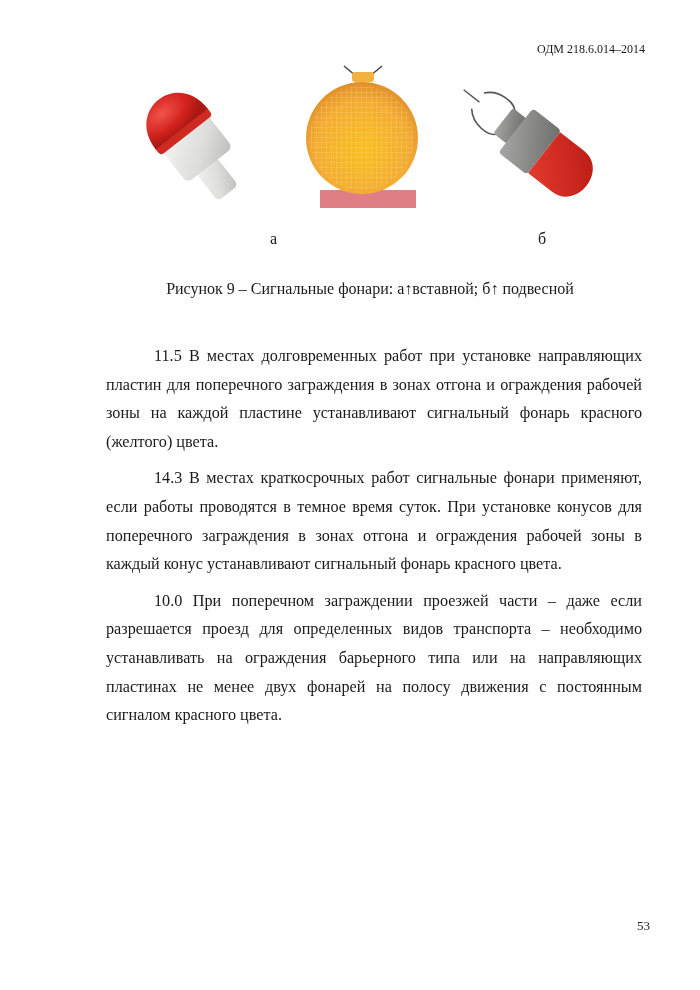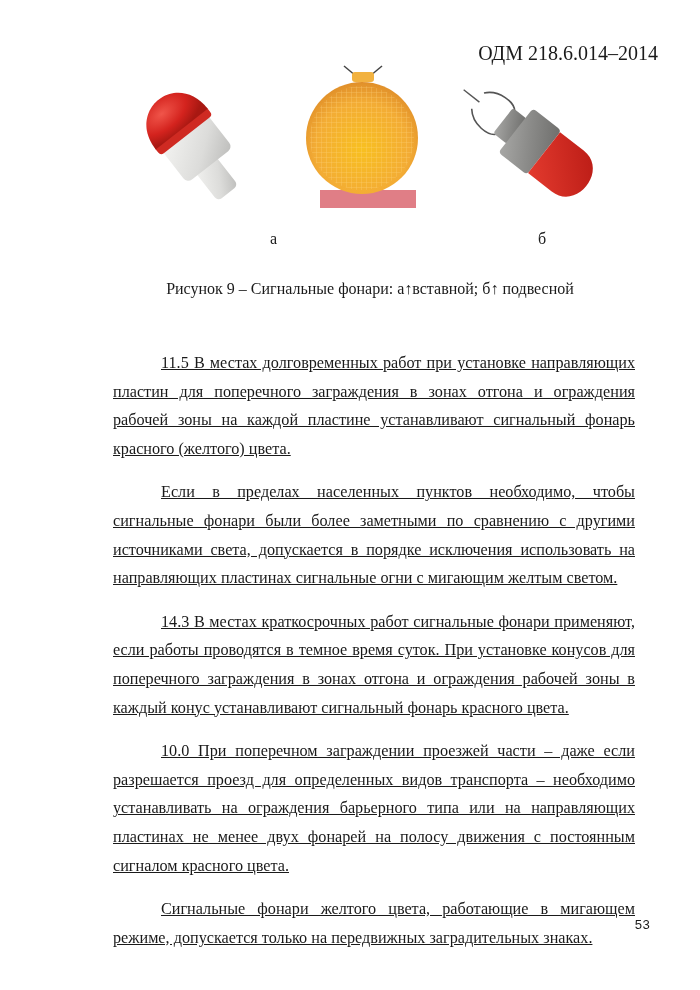--- a/index.html
+++ b/index.html
@@ -1,30 +1,30 @@
 <!DOCTYPE html>
 <html><head>
   <meta charset="utf-8">
   <style>
     html, body { margin: 0; padding: 0; background: #ffffff; }
     body { width: 700px; height: 990px; position: relative; overflow: hidden;
            font-family: "Liberation Serif", "DejaVu Serif", serif; color: #1a1a1a; }
-    .header-code { position: absolute; top: 42px; right: 42px; font-size: 20px; }
+    .header-code { position: absolute; top: 42px; right: 55px; font-size: 12px; }
     .figure { position: absolute; top: 62px; left: 0; width: 700px; height: 160px; }
     .img { position: absolute; }
     .img-a { left: 118px; top: 6px; width: 140px; height: 148px; }
     .img-c { left: 296px; top: 0px; width: 132px; height: 150px; }
     .img-b { left: 453px; top: 8px; width: 160px; height: 148px; }
     .sublabel { position: absolute; top: 230px; font-size: 16px; }
     .sub-a { left: 270px; }
     .sub-b { left: 538px; }
     .caption { position: absolute; top: 280px; left: 0; width: 740px; text-align: center; font-size: 16px; }
     .body-text { position: absolute; top: 334px; left: 98px; width: 552px; font-size: 16.2px; line-height: 28.6px; }
-    .para { margin: 15px; text-align: justify; text-indent: 48px; text-decoration: underline; }
-    .page-num { position: absolute; top: 918px; right: 50px; font-family: Liberation Mono, monospace; font-size: 13px; text-align: right; }
+    .para { margin: 8px; text-align: justify; text-indent: 48px; }
+    .page-num { position: absolute; top: 918px; right: 50px; font-family: Liberation Serif, serif; font-size: 13px; text-align: right; }
   </style>
 </head>
 <body>
 
 <div class="header-code">ОДМ 218.6.014–2014</div>
 
 <div class="figure">
 
   <div class="img img-a">
     <svg width="140" height="148" viewBox="0 0 140 148">
@@ -95,19 +95,17 @@
   </div>
 </div>
 
 <div class="sublabel sub-a">а</div>
 <div class="sublabel sub-b">б</div>
 
 <div class="caption">Рисунок 9 – Сигнальные фонари: а↑вставной; б↑ подвесной</div>
 
 <div class="body-text">
   <p class="para">11.5 В местах долговременных работ при установке направляющих пластин для поперечного заграждения в зонах отгона и ограждения рабочей зоны на каждой пластине  устанавливают сигнальный фонарь красного (желтого) цвета.</p>
-  <p class="para">Если в пределах населенных пунктов необходимо, чтобы сигнальные фонари были более заметными по сравнению с другими источниками света, допускается в порядке исключения использовать на направляющих пластинах сигнальные огни с мигающим желтым светом.</p>
   <p class="para">14.3 В местах краткосрочных работ сигнальные фонари применяют, если работы проводятся в темное время суток.  При установке конусов для поперечного заграждения в зонах отгона и ограждения рабочей зоны в каждый конус устанавливают сигнальный фонарь красного цвета.</p>
   <p class="para">10.0 При поперечном заграждении проезжей части – даже если разрешается проезд для определенных видов транспорта – необходимо устанавливать на ограждения барьерного типа или на направляющих пластинах не менее двух фонарей на полосу движения с постоянным сигналом красного цвета.</p>
-  <p class="para">Сигнальные фонари желтого цвета, работающие в мигающем режиме, допускается только на передвижных заградительных знаках.</p>
 </div>
 
 <div class="page-num">53</div>
 
 </body></html>

